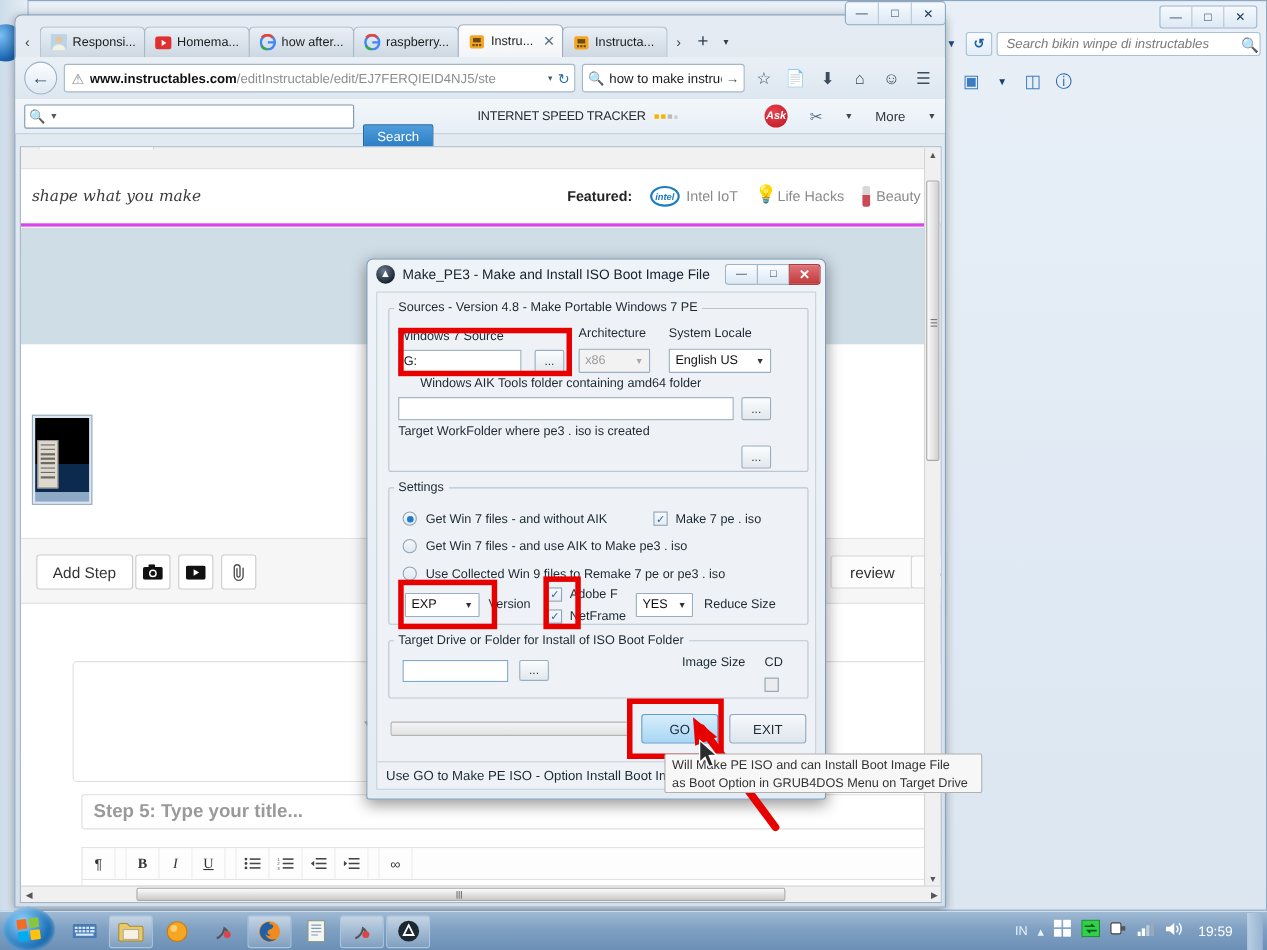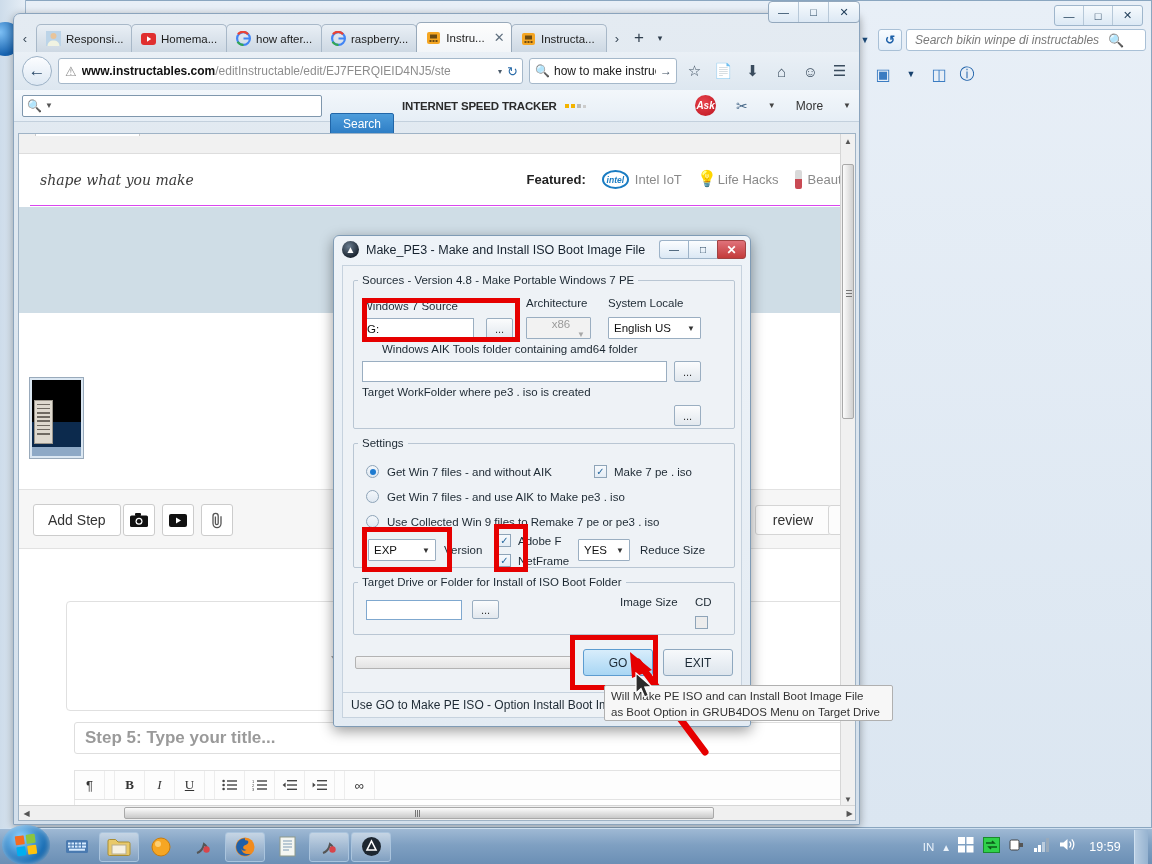--- a/index.html
+++ b/index.html
@@ -34,21 +34,21 @@
     position: absolute; left: 855px; top: 26px; width: 290px; height: 26px;
     display: flex; align-items: center; gap: 4px;
   }
   .bg-nav-chevron { width: 18px; height: 22px; display:flex; align-items:center; justify-content:center;
     color:#1b4a7a; font-size:9px;}
   .bg-refresh { width: 24px; height: 22px; border: 1px solid #a9c0d6; border-radius: 3px;
     background: linear-gradient(#f9fcff,#e2edf8); display:flex; align-items:center; justify-content:center;
     color:#1b5fa8; font-size: 12px; font-weight: bold;}
   .bg-searchbox {
     flex: 1; height: 22px; background: #fff; border: 1px solid #a9c0d6; border-radius: 3px;
-    display: flex; align-items: center; padding: 0 20px 0 8px;
+    display: flex; align-items: center; padding: 0 0 0 8px;
     font-style: italic; font-size: 12px; color: #7a7a7a;
   }
   .bg-searchbox .mag { margin-left:auto; color:#2a6ba8; font-size: 13px; font-style: normal;}
 
   .bg-win-toolbar2 {
     position: absolute; left: 855px; top: 60px; width: 290px; height: 26px;
     display: flex; align-items: center; gap: 10px; padding-left: 18px;
   }
   .ico-sm { width: 18px; height: 18px; display: inline-flex; align-items: center; justify-content: center; }
 
@@ -136,21 +136,21 @@
   }
   .ask-search-input {
     width: 300px; height: 22px; background: #fff; border: 1px solid #7f97ad; border-radius: 2px;
     display: flex; align-items: center; padding: 0 4px; gap: 3px;
   }
   .ask-search-btn {
     height: 22px; padding: 0 12px; background: linear-gradient(#4e9ddb,#2c7cc4);
     border: 1px solid #2166a8; border-radius: 2px; color: #fff; font-size: 12px;
     display: flex; align-items: center; margin-top: 36px;
   }
-  .ist-label { font-size: 11.5px; font-weight: bold; color: #2b2b2b; letter-spacing: -0.2px; }
+  .ist-label { font-size: 11.5px; font-weight: normal; color: #2b2b2b; letter-spacing: -0.2px; margin-left: 32px; }
   .ask-logo {
     width: 21px; height: 21px; border-radius: 50%; background: radial-gradient(circle at 40% 35%,#e8434d,#bc1520);
     color: #fff; font-size: 10px; font-weight: bold; display: flex; align-items: center; justify-content: center;
     font-style: italic;
   }
   .more-label { font-size: 12px; color: #333; }
 
   
   .viewport {
     position: absolute; left: 4px; top: 119px; width: 838px; height: 688px;
@@ -162,22 +162,22 @@
   }
   .pg-topstrip .f1 { position:absolute; left: 16px; top:-12px; width: 105px; height: 14px;
      border:1px solid #ccc; border-bottom:none; background:#fff; border-radius: 3px 3px 0 0;}
   .pg-topstrip .f2 { position:absolute; left: 487px; top:-14px; width: 165px; height: 14px;
      border:1px solid #ccc; background:#fff;}
   .pg-topstrip .f3 { position:absolute; left: 652px; top:-14px; width: 22px; height: 14px; background:#ccc;}
   .pg-topstrip .f4 { position:absolute; left: 684px; top:-14px; width: 72px; height: 14px; border:1px solid #ddd; background:#fafafa;}
   .pg-topstrip .f5 { position:absolute; left: 764px; top:-14px; width: 66px; height: 14px; border:1px solid #ddd; background:#fafafa;}
 
   .pg-header {
-    position: absolute; left: 11px; top: 20px; width: 100%; height: 52px;
-    background: #fff; border-bottom: 1px solid #d946ef;
+    position: absolute; left: 0; top: 20px; width: 100%; height: 52px;
+    background: #fff; border-bottom: 3px solid #d946ef;
     display: flex; align-items: center; padding: 0 18px 0 10px;
   }
   .tagline { font-size: 14px; color: #3a3a3a; font-family: "DejaVu Serif", serif; font-style: italic; }
   .featured-group { margin-left: auto; display: flex; align-items: center; gap: 16px; }
   .featured-label { font-size: 13px; font-weight: bold; color: #222; }
   .feat-item { display: flex; align-items: center; gap: 6px; font-size: 13px; color: #8a8a8a; }
   .intel-badge {
     width: 27px; height: 19px; border-radius: 50%; border: 2px solid #1a7cc2;
     color: #1a7cc2; font-size: 8.5px; font-style: italic; display: flex;
     align-items: center; justify-content: center; font-weight: bold;
@@ -311,21 +311,21 @@
   }
   .btn-dots {
     position: absolute; border: 1px solid #9aaec1; border-radius: 2px;
     background: linear-gradient(#fbfcfd, #e2e8ee); font-size: 11px; color: #333;
     display: flex; align-items: center; justify-content: center;
   }
   .combo {
     position: absolute; background: #fff; border: 1px solid #9aaec1; border-radius: 1px;
     display: flex; align-items: center; padding-left: 5px; font-size: 11.5px; color: #111;
   }
-  .combo.disabled { background: #f2f2f2; color: #9b9b9b; flex-direction: column; }
+  .combo.disabled { background: #f2f2f2; color: #9b9b9b; }
   .combo .caret { margin-left: auto; margin-right: 5px; font-size: 8px; color: #333; }
   .combo.disabled .caret { color: #a8a8a8; }
 
   .radio-row { position: absolute; display: flex; align-items: center; gap: 8px; font-size: 11.5px; color:#1d2933; }
   .radio {
     width: 13px; height: 13px; border-radius: 50%; background: linear-gradient(#f3f7fb,#dfe8f1);
     border: 1px solid #8ea4b8; display: flex; align-items: center; justify-content: center; flex:0 0 auto;
   }
   .radio.on::after { content: ""; width: 6px; height: 6px; border-radius: 50%; background: #1e7bd0; }
   .cbx {

